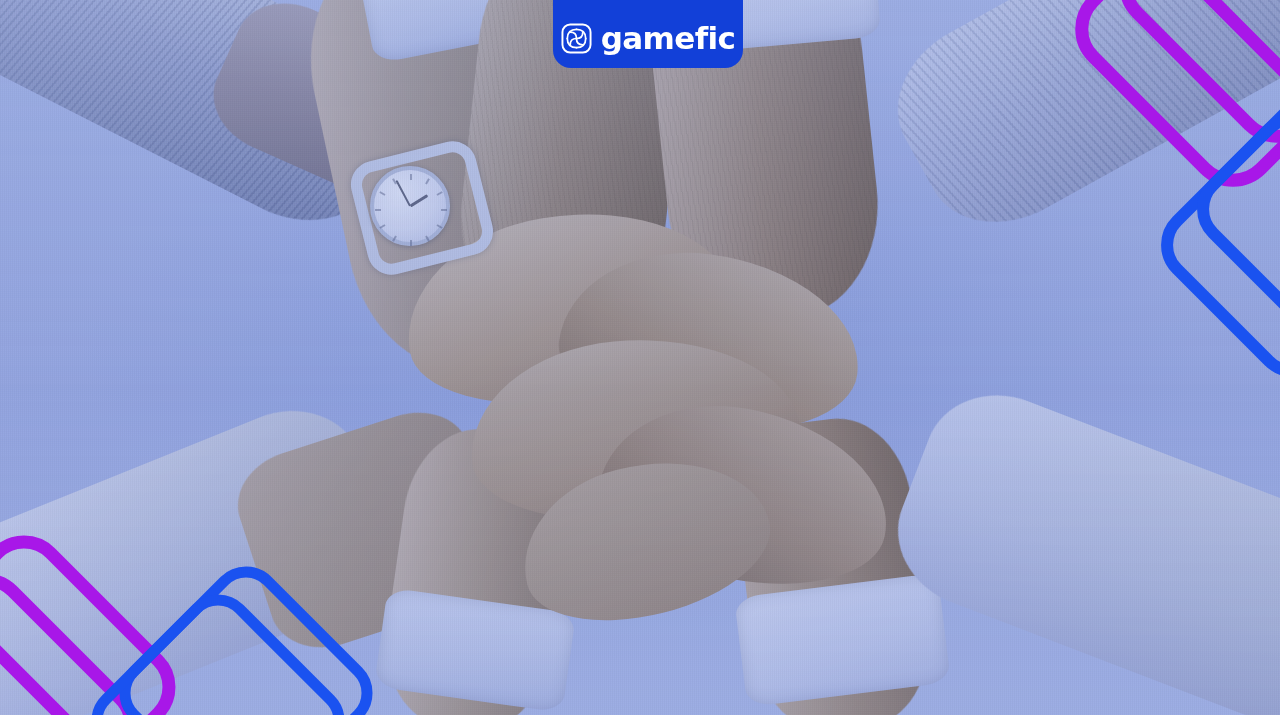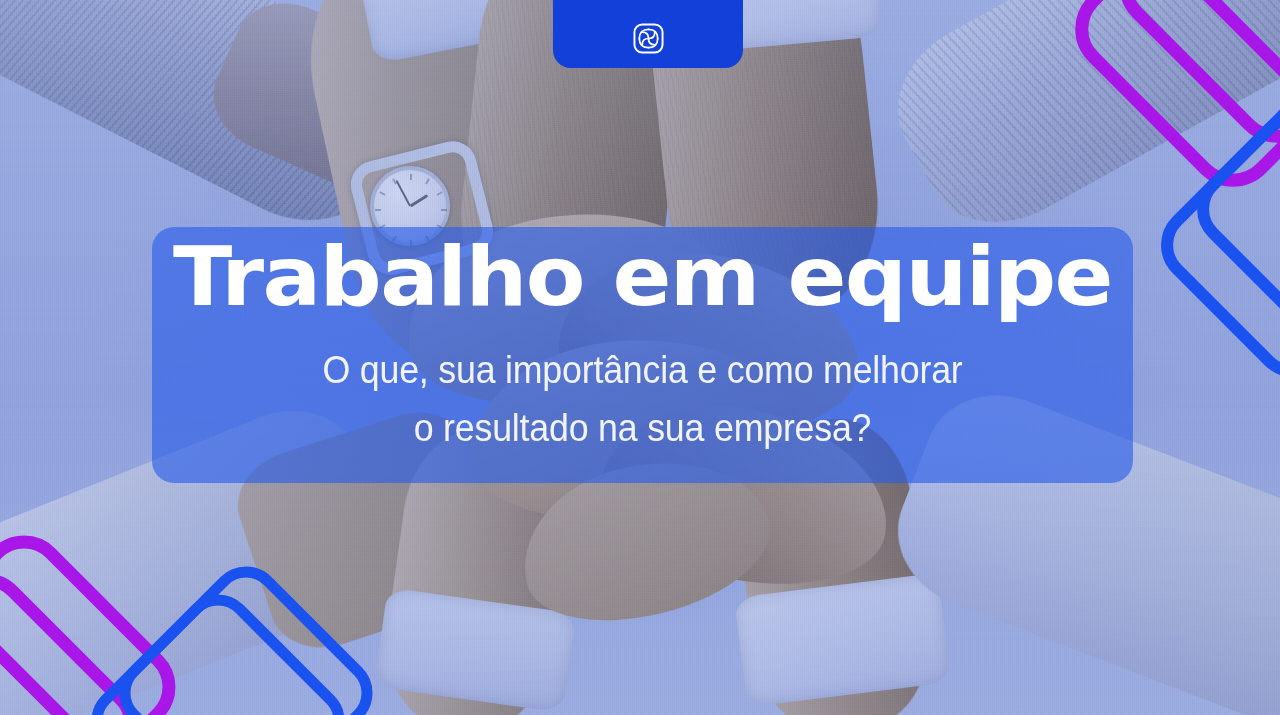--- a/index.html
+++ b/index.html
@@ -435,21 +435,17 @@
         <path d="M32 13 C 44 13, 51 20, 51 32"></path>
         <path d="M51 32 C 51 44, 44 51, 32 51"></path>
         <path d="M32 51 C 20 51, 13 44, 13 32"></path>
         <path d="M13 32 C 13 20, 20 13, 32 13"></path>
         <path d="M19 19 C 27 19, 32 24, 32 32"></path>
         <path d="M45 19 C 45 27, 40 32, 32 32"></path>
         <path d="M45 45 C 37 45, 32 40, 32 32"></path>
         <path d="M19 45 C 19 37, 24 32, 32 32"></path>
       </g>
     </svg>
+    <span class="logo-word">gamefic</span>
   </div>
 
-  <div class="text-panel">
-    <div class="headline">Trabalho em equipe</div>
-    <div class="subline subline-1">O que, sua importância e como melhorar</div>
-    <div class="subline subline-2">o resultado na sua empresa?</div>
-  </div>
 
 </div>
 
 </body></html>

